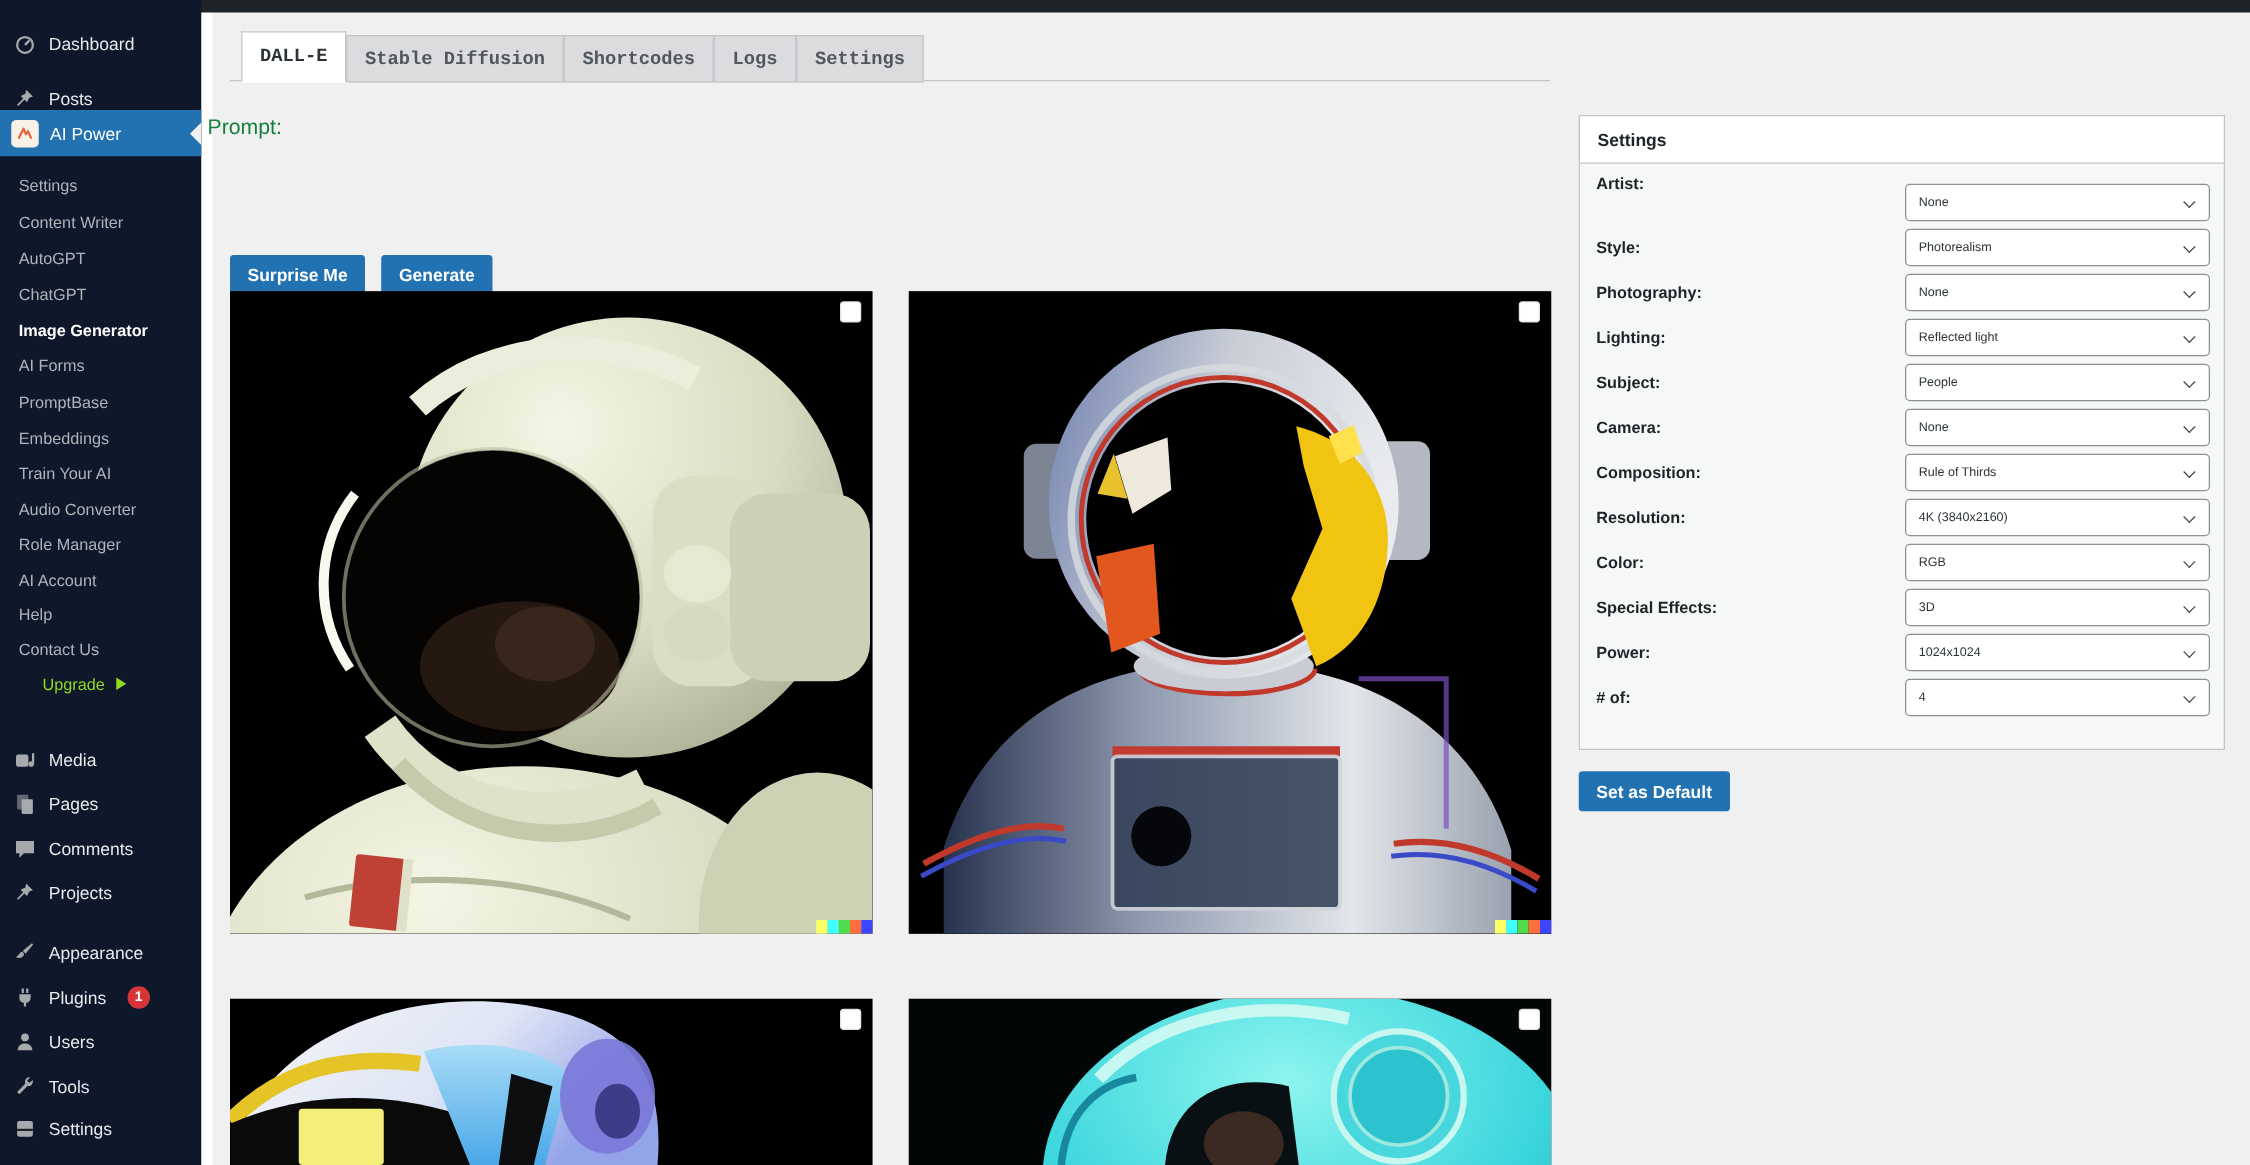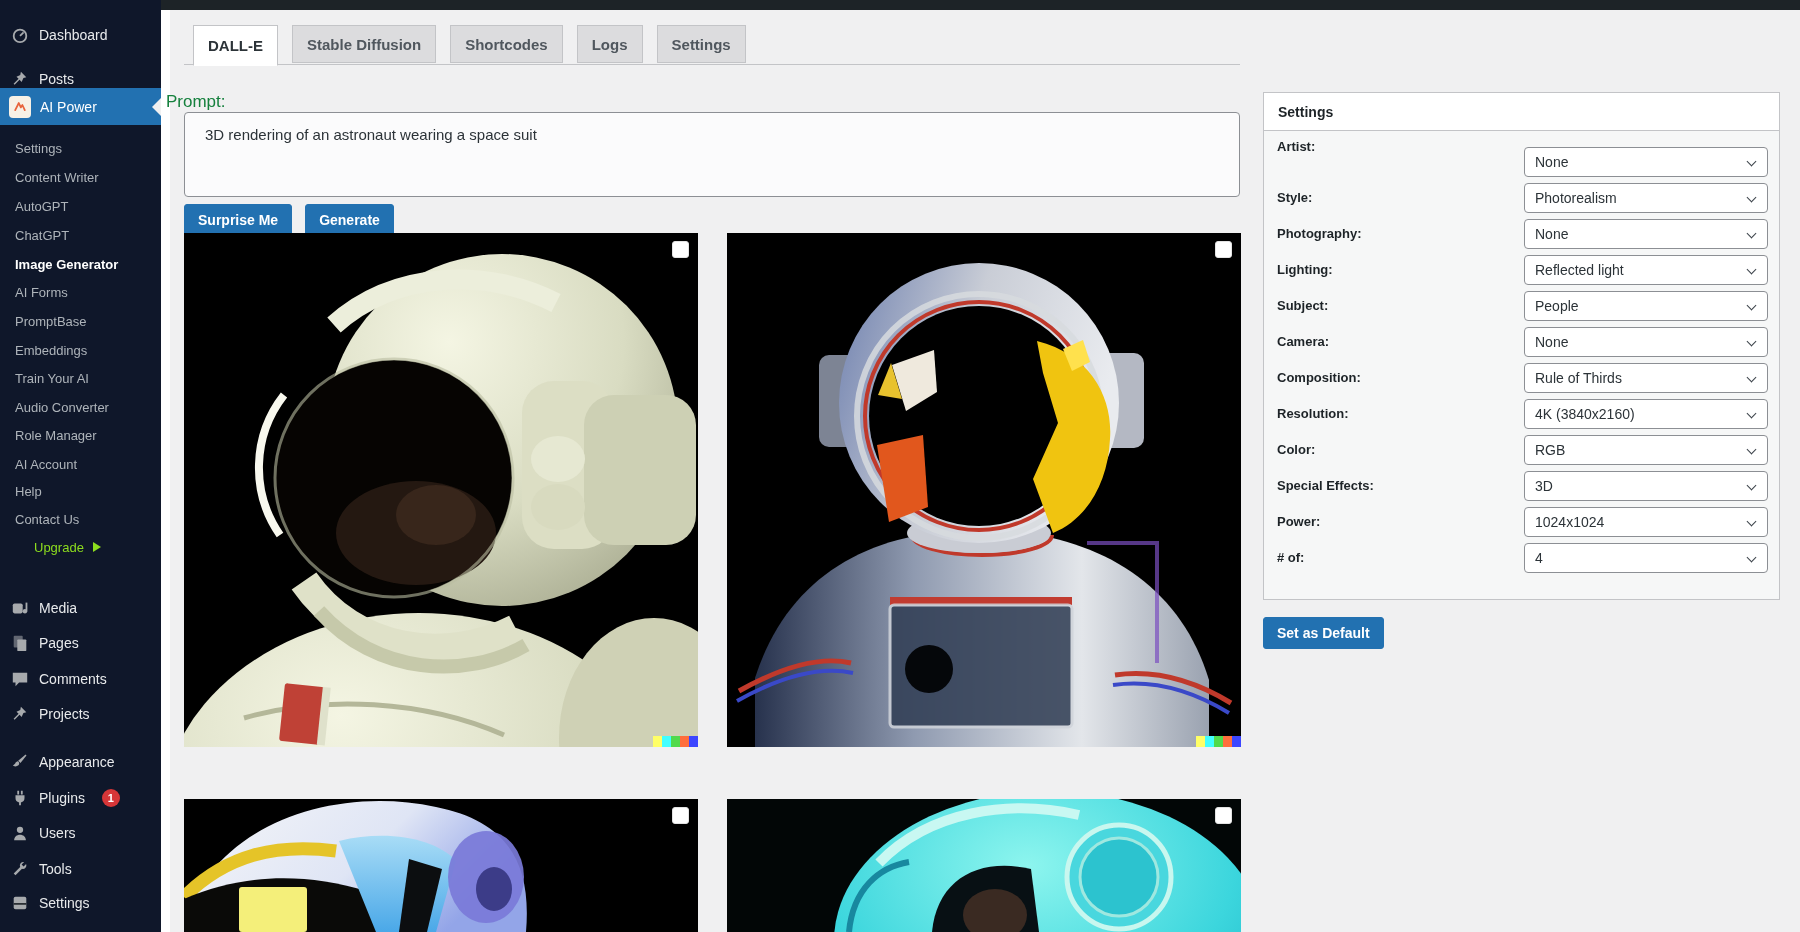--- a/index.html
+++ b/index.html
@@ -26,21 +26,21 @@
                    border-right:9px solid #f0f0f1; }
   .upg { color:#8ddd1e;padding-left:34px; }
   .upg-arrow { display:inline-block; width:0; height:0; border-top:5px solid transparent;
                border-bottom:5px solid transparent; border-left:8px solid #8ddd1e; margin-left:9px; }
   .badge { display:inline-flex; align-items:center; justify-content:center; min-width:18px; height:18px;
            border-radius:9px; background:#d63638; color:#fff; font-size:11px; font-weight:bold; margin-left:7px; }
 
   
   .leftstrip { position:absolute; left:161px; top:10px; width:9px; height:922px; background:#fff; }
   .tabline { position:absolute; left:184px; top:64px; width:1056px; height:1px; background:#c3c4c7; }
-  .tabs { position:absolute; left:193px; top:25px; display:flex; gap:14px; align-items:flex-start; }
+  .tabs { position:absolute; left:193px; top:25px; display:flex; gap:0; align-items:flex-end;font-family:Liberation Mono, monospace; }
   .tab { height:38px; padding:0 14px; display:flex; align-items:center; background:#dcdcde;
          border:1px solid #c3c4c7; font-size:15px; font-weight:bold; color:#50575e; cursor:pointer; }
   .tab.active { height:41px; background:#ffffff; color:#2c3338; border-bottom-color:#ffffff; }
 
   .prompt-label { position:absolute; left:166px; top:92px; font-size:17px; color:#15803d; }
   .prompt-box { position:absolute; left:184px; top:112px; width:1056px; height:85px; background:#fbfbfc;
                 border:1px solid #8c8f94; border-radius:4px; padding:13px 20px; font-size:15px;
                 color:#2c3338; font-family:"Liberation Sans", sans-serif; resize:none; }
   .btnrow { position:absolute; left:184px; top:204px; display:flex; gap:13px; }
   .btn { height:32px; padding:0 13px; background:#2271b1; color:#fff; border:1px solid #2271b1;
@@ -56,21 +56,21 @@
 
   
   .panel { position:absolute; left:1263px; top:92px; width:517px; height:508px; background:#f6f7f7;
            border:1px solid #c3c4c7; }
   .panel-head { position:absolute; left:1263px; top:92px; width:517px; height:39px; background:#fff;
                 border:1px solid #c3c4c7; display:flex; align-items:center; padding-left:14px;
                 font-size:14px; font-weight:bold; color:#1d2327; }
   .frow-label { position:absolute; left:1277px; width:240px; height:30px; line-height:30px;
                 font-size:13px; font-weight:bold; color:#1d2327; }
   .sel { position:absolute; left:1524px; width:244px; height:30px; background:#fff; border:1px solid #8c8f94;
-         border-radius:4px; display:flex; align-items:center; padding:0 28px 0 10px; font-size:14px;
+         border-radius:4px; display:flex; align-items:center; padding:0 28px 0 10px; font-size:10px;
          color:#2c3338; cursor:pointer; }
   .chev { position:absolute; right:12px; top:10px; width:7px; height:7px; border-right:1.8px solid #3c434a;
           border-bottom:1.8px solid #3c434a; transform:rotate(45deg); }
   .setdef { position:absolute; left:1263px; top:617px; }
 </style>
 </head>
 <body>
 
 <div class="page">
 
@@ -230,21 +230,20 @@
       </div>
     <div class="tab">
         <span>Logs</span>
       </div>
     <div class="tab">
         <span>Settings</span>
       </div>
   </div>
 
   <div class="prompt-label">Prompt:</div>
-  <textarea class="prompt-box" spellcheck="false" style="">3D rendering of an astronaut wearing a space suit</textarea>
 
   <div class="btnrow">
     <button class="btn">Surprise Me</button>
     <button class="btn">Generate</button>
   </div>
 
   <div class="shot" style="left:184px; top:233px; height:514px;">
     <svg width="514" height="514" viewBox="0 0 514 514">
       <defs>
         <radialGradient id="g1" cx="0.35" cy="0.25" r="0.9">

